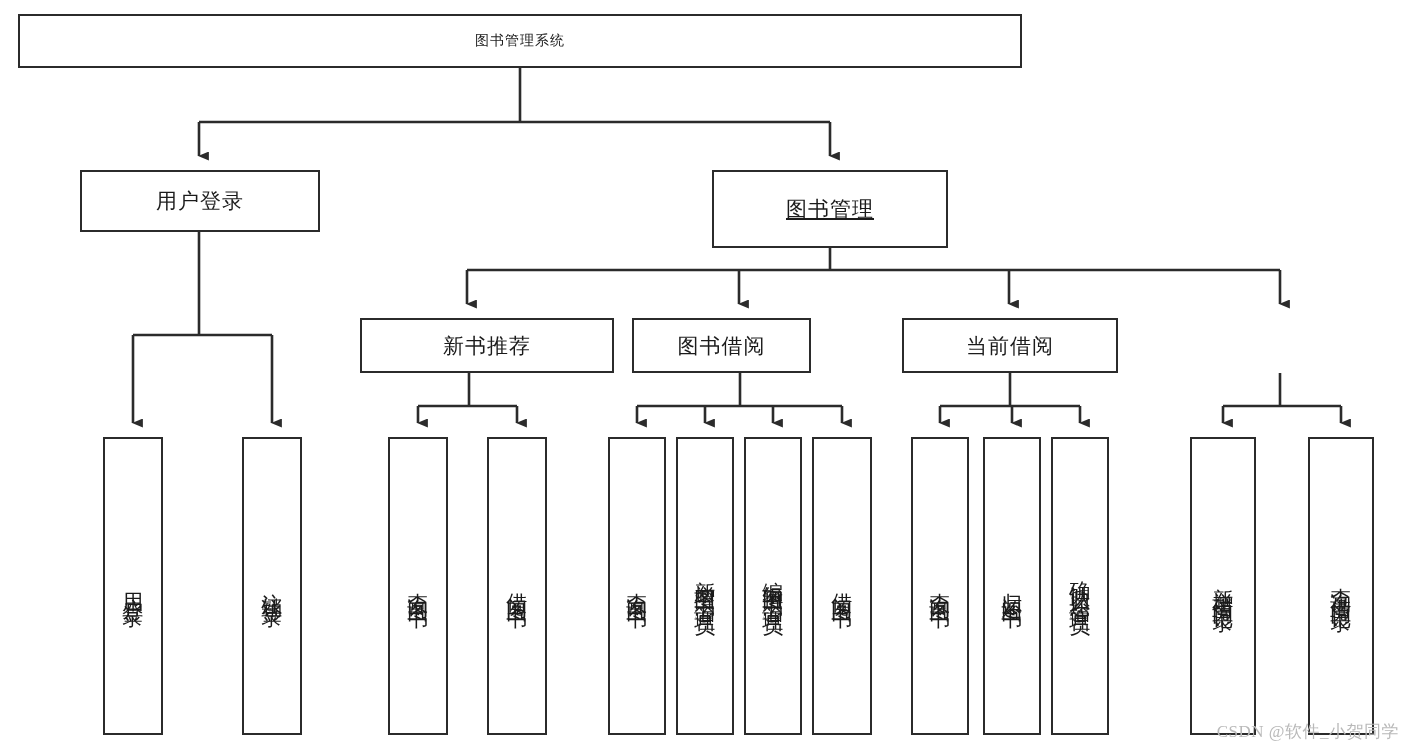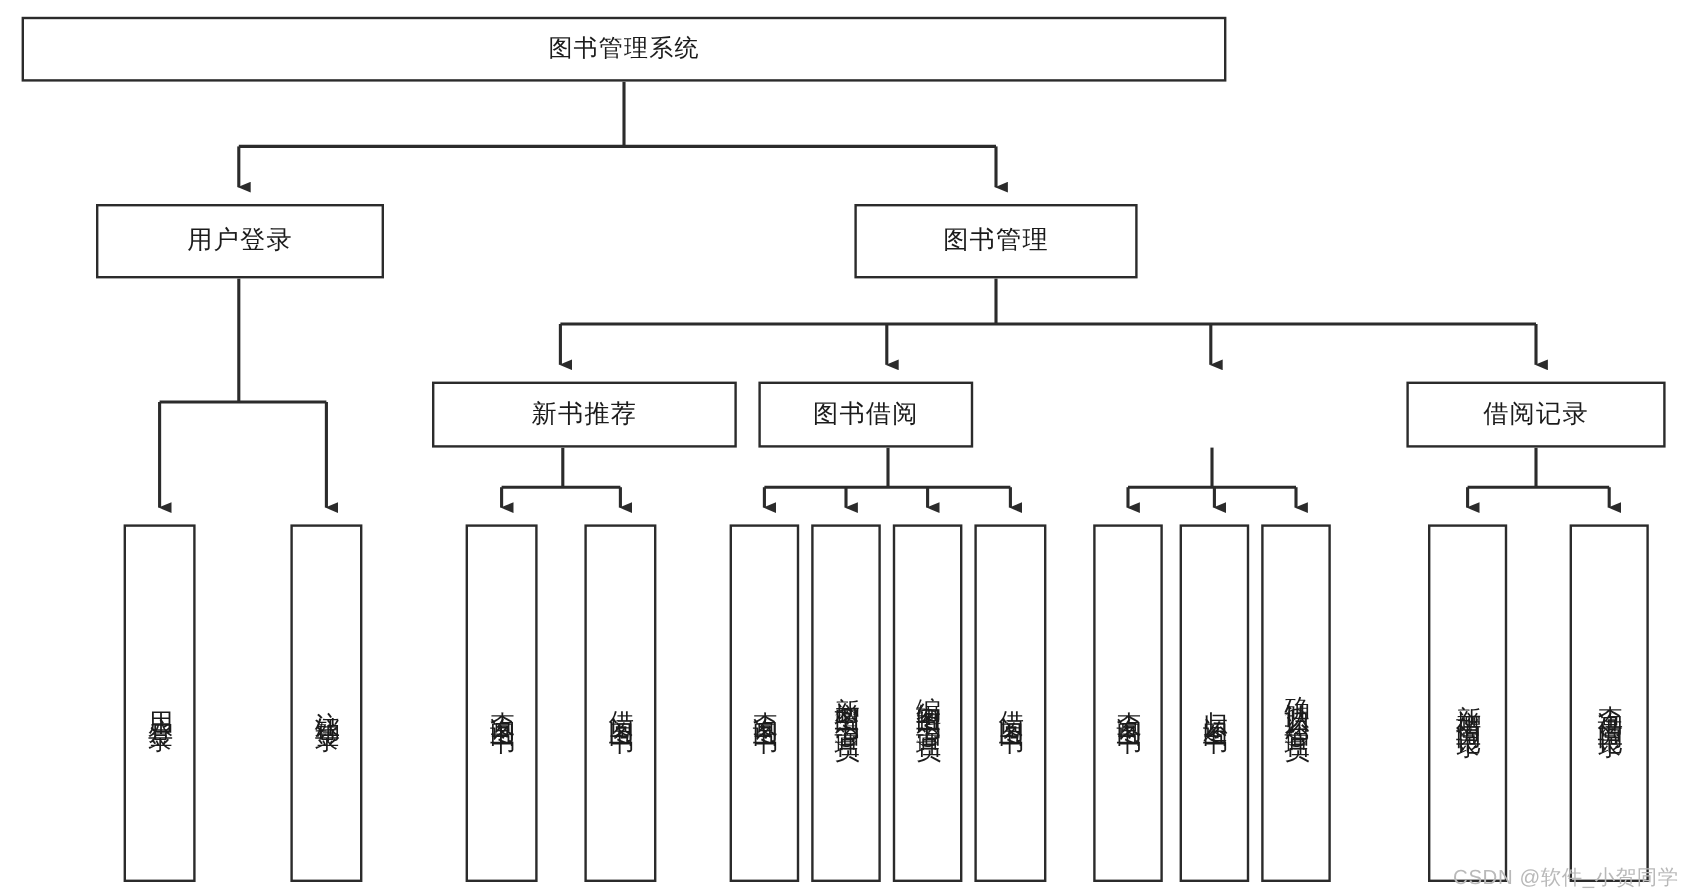--- a/index.html
+++ b/index.html
@@ -25,21 +25,21 @@
     color:#1b1b1b;
   }
   .node .lbl{
     display:block;
     text-align:center;
     letter-spacing:1px;
     white-space:nowrap;
   }
   
   .node.h .lbl{font-size:21px;line-height:1.1;}
-  .node.root .lbl{font-size:20px;}
+  .node.root .lbl{font-size:14px;}
 
   
   .node.v{
     align-items:center;
     justify-content:center;
     padding:6px 0;
   }
   .node.v .lbl{
     writing-mode:vertical-rl;
     text-orientation:upright;
@@ -51,21 +51,21 @@
   }
 
   .watermark{
     position:absolute;
     right:6px;
     bottom:4px;
     font-size:17px;
     color:#b9b9b9;
     letter-spacing:0.5px;
     white-space:nowrap;
-    font-family:Liberation Sans, sans-serif;
+    font-family:Liberation Serif, serif;
   }
 </style>
 </head>
 <body>
 
 <div id="canvas">
 
   <svg class="links" viewBox="0 0 1405 747" xmlns="http://www.w3.org/2000/svg">
     <defs>
       <marker id="ah" viewBox="0 0 10 12" refX="5" refY="11" markerWidth="9" markerHeight="11" orient="auto-start-reverse" markerUnits="userSpaceOnUse">
@@ -116,32 +116,32 @@
     </g>
   </svg>
 
   <div class="node h root" style="left:18px;top:14px;width:1004px;height:54px;">
     <span class="lbl">图书管理系统</span>
   </div>
 
   <div class="node h" style="left:80px;top:170px;width:240px;height:62px;">
     <span class="lbl">用户登录</span>
   </div>
-  <div class="node h" style="left:712px;top:170px;width:236px;height:62px;">
+  <div class="node h" style="left:712px;top:170px;width:236px;height:78px;text-decoration:underline;">
     <span class="lbl">图书管理</span>
   </div>
 
   <div class="node h" style="left:360px;top:318px;width:254px;height:55px;">
     <span class="lbl">新书推荐</span>
   </div>
   <div class="node h" style="left:632px;top:318px;width:179px;height:55px;">
     <span class="lbl">图书借阅</span>
   </div>
-  <div class="node h" style="left:1172px;top:318px;width:216px;height:55px;">
-    <span class="lbl">借阅记录</span>
+  <div class="node h" style="left:902px;top:318px;width:216px;height:55px;">
+    <span class="lbl">当前借阅</span>
   </div>
 
   <div class="node v" style="left:103px;top:437px;width:60px;height:298px;">
     <span class="lbl">用户登录</span>
   </div>
   <div class="node v" style="left:242px;top:437px;width:60px;height:298px;">
     <span class="lbl">注销登录</span>
   </div>
 
   <div class="node v" style="left:388px;top:437px;width:60px;height:298px;">

